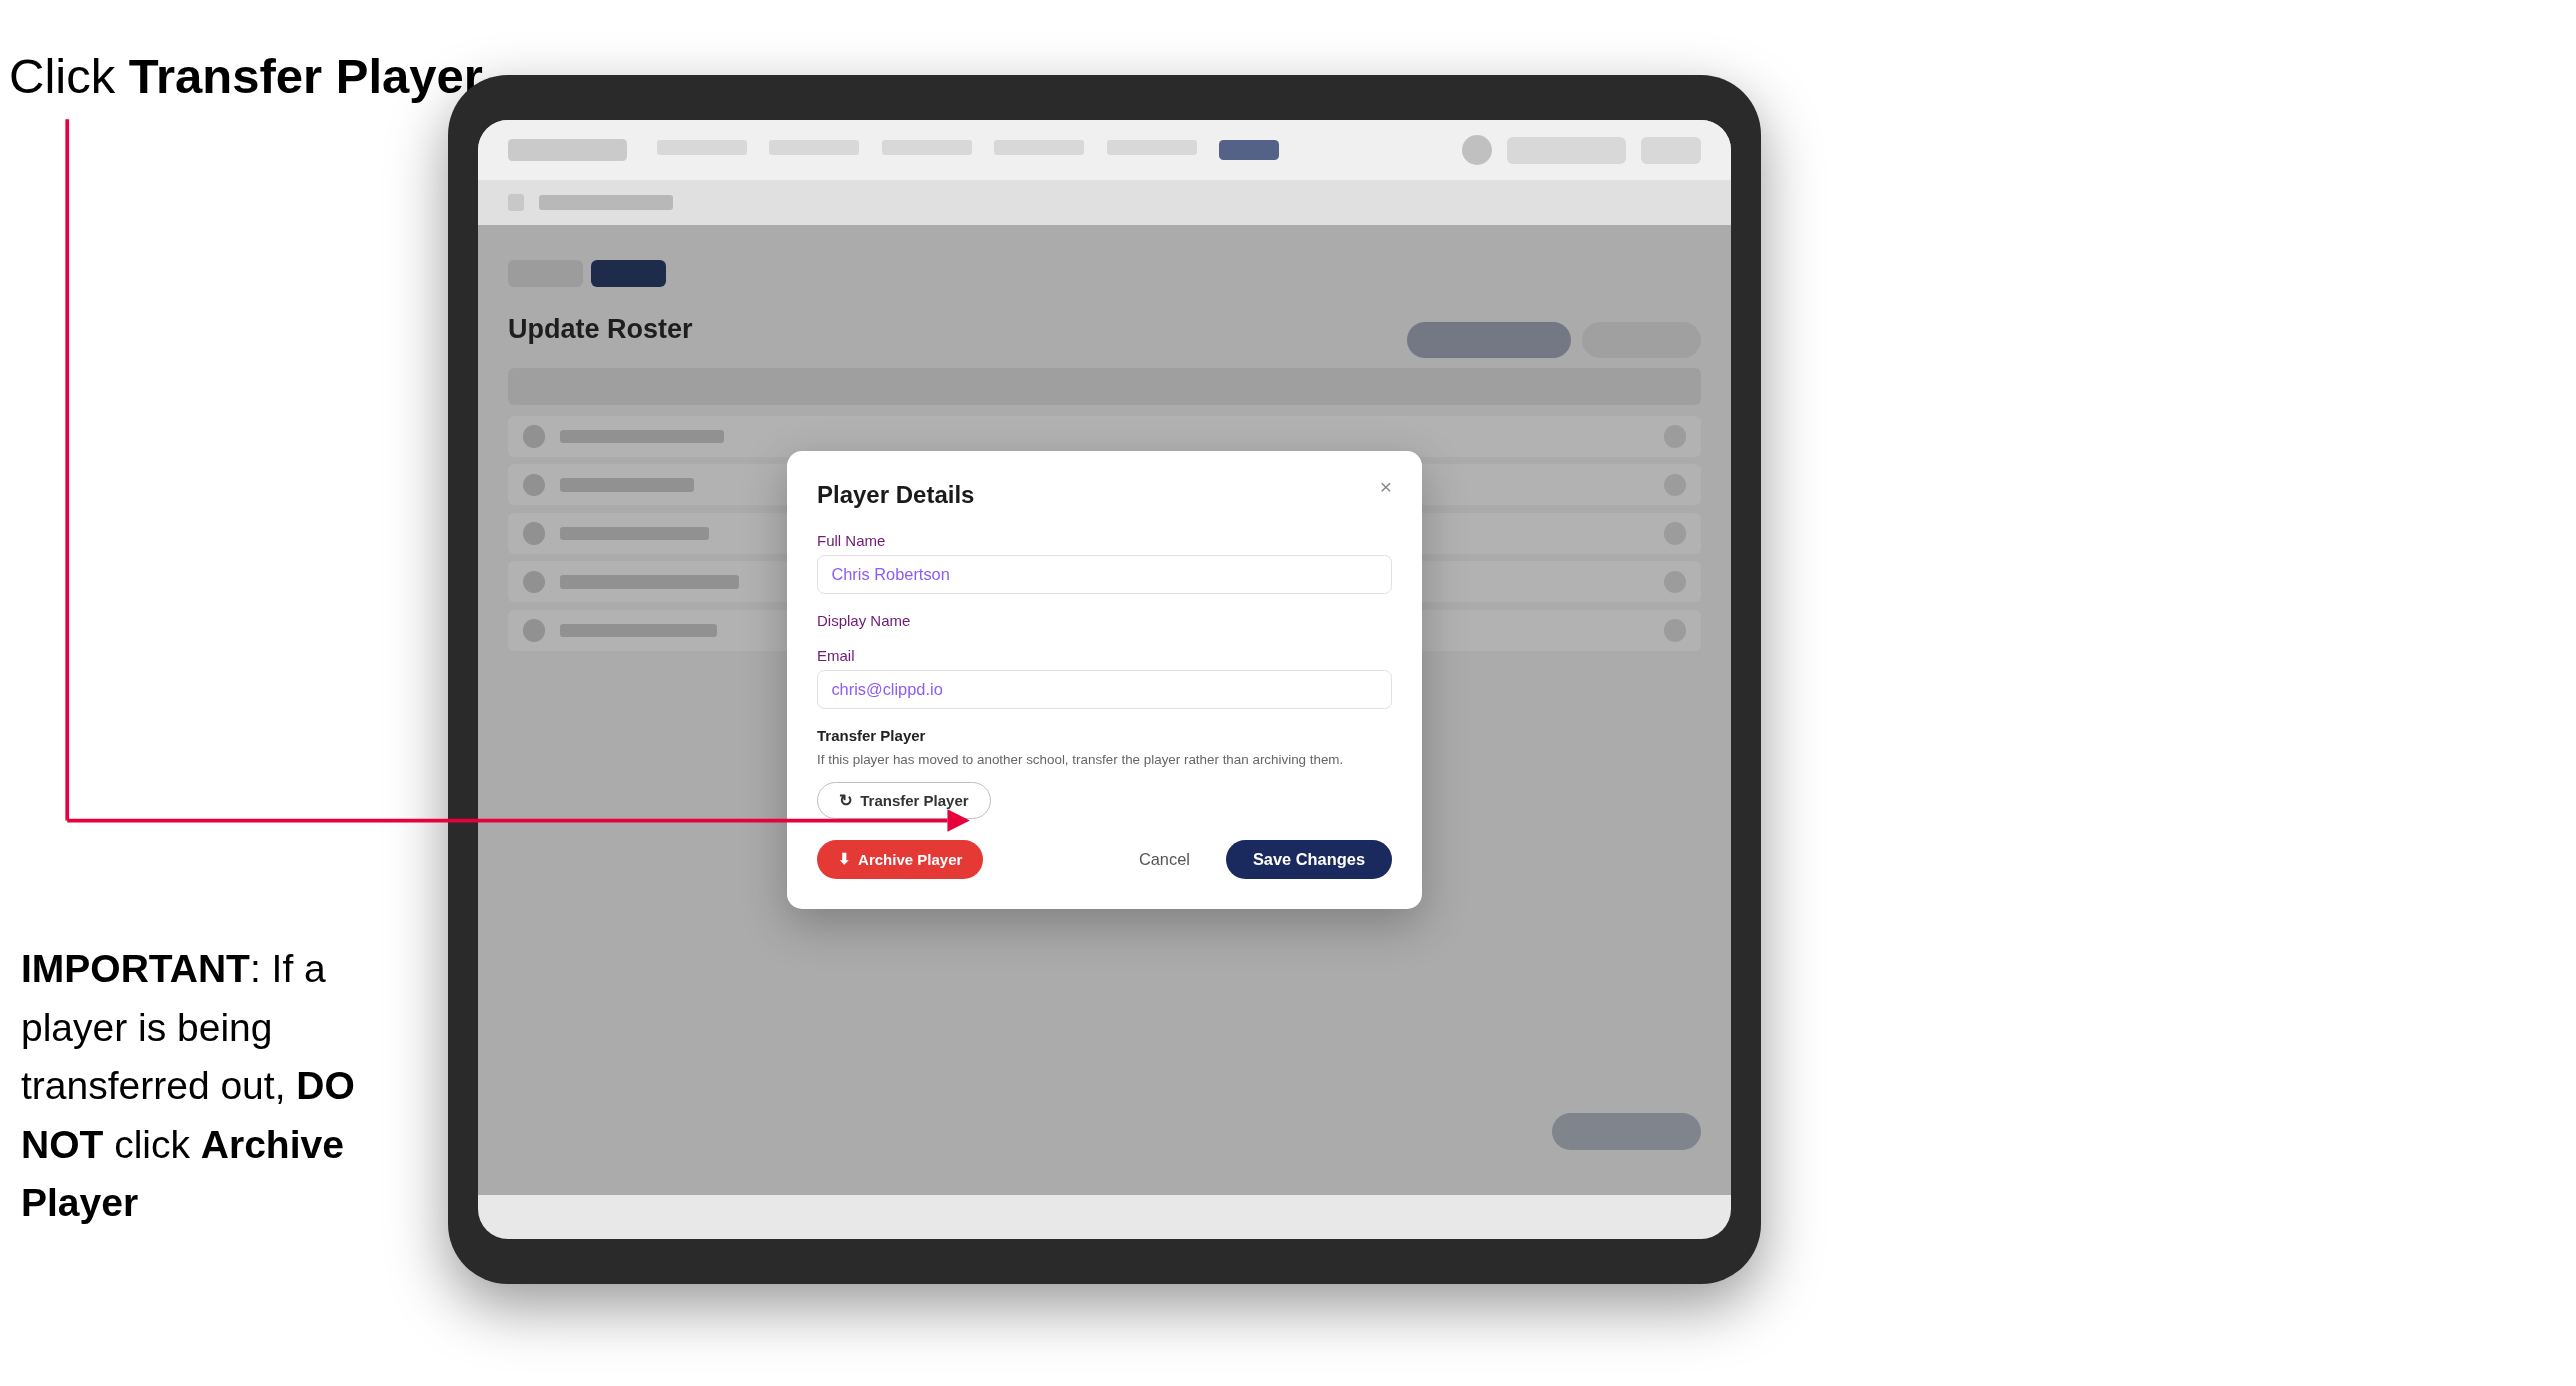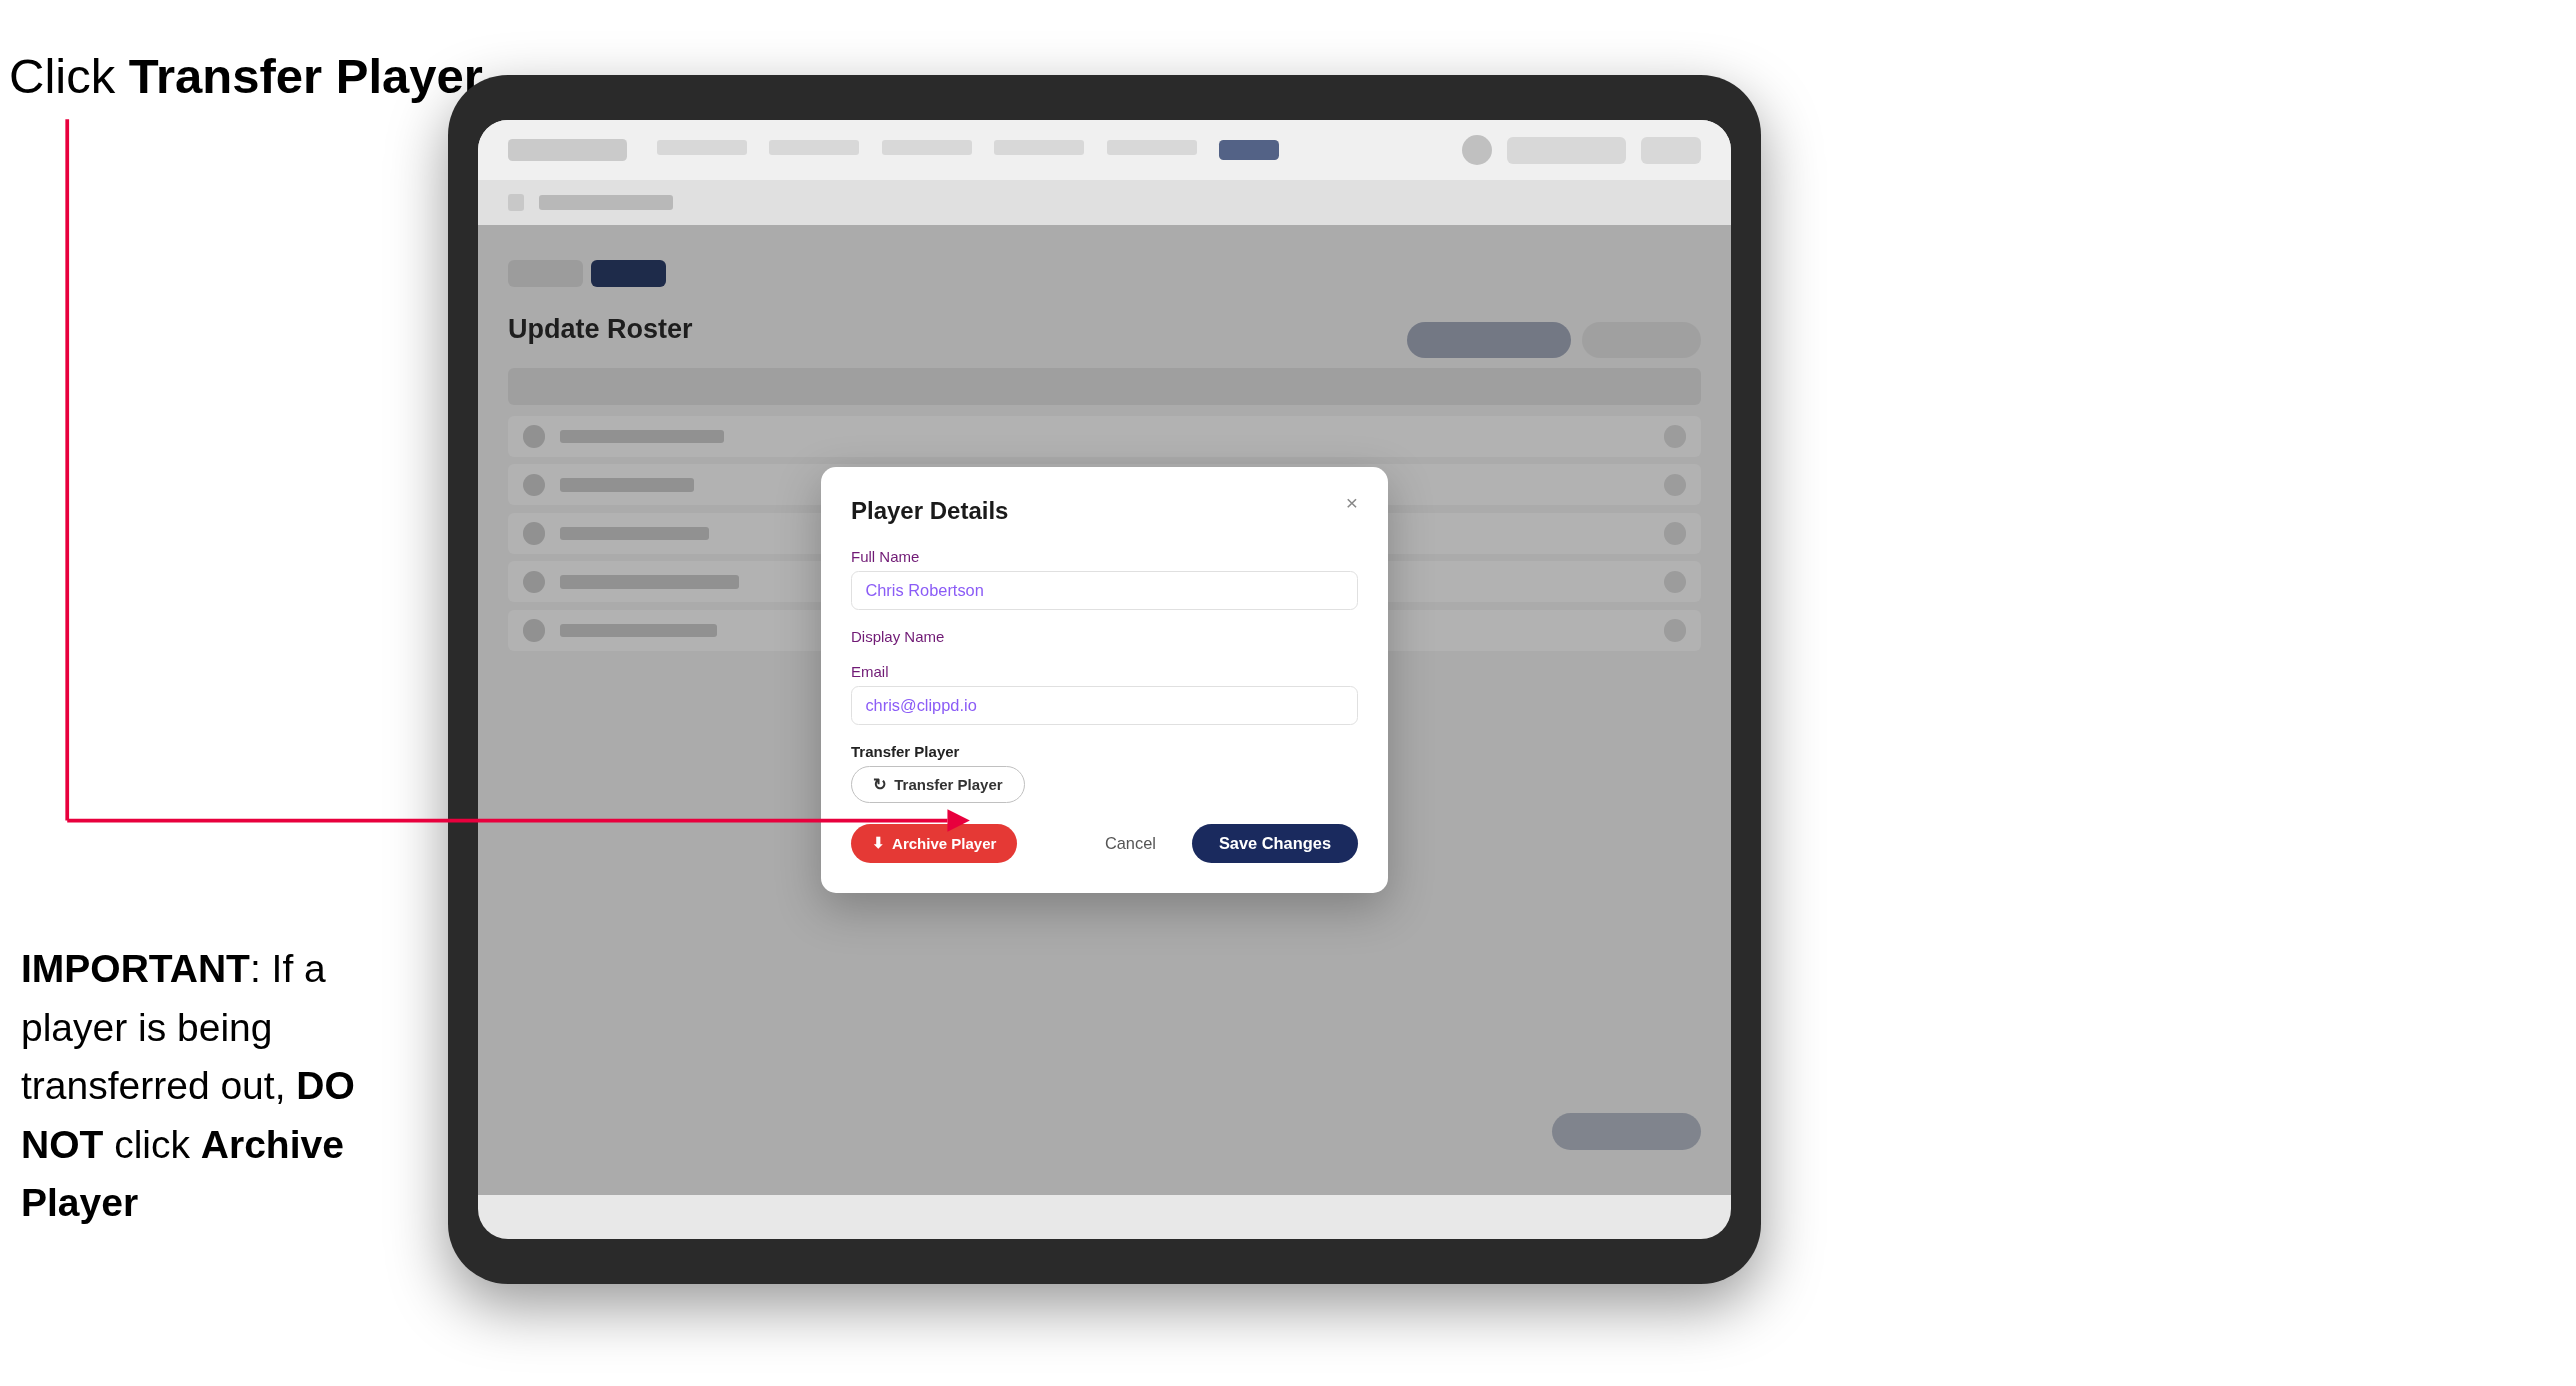--- a/index.html
+++ b/index.html
@@ -266,21 +266,21 @@
       height: 100%;
       background: rgba(0,0,0,0.3);
       display: flex;
       align-items: center;
       justify-content: center;
       z-index: 10;
     }
 
     
     .modal {
-      width: 567px;
+      width: 635px;
       background: #ffffff;
       border-radius: 15px;
       box-shadow: 0 15px 45px rgba(0,0,0,0.25);
       padding: 30px;
       position: relative;
       margin-top: -60px;
     }
 
     .modal-title {
       font-size: 24px;
@@ -594,20 +594,21 @@
           </div>
 
           <div class="form-field">
             <label class="form-label">Email</label>
             <input class="form-input" type="email" value="chris@clippd.io" style="">
           </div>
 
 
           <div class="transfer-section">
             <div class="transfer-label">Transfer Player</div>
+            <div class="transfer-desc">If this player has moved to another school, transfer the player rather than archiving them.</div>
             <button class="transfer-btn">
               <span class="transfer-btn-icon">↻</span>
               <span>Transfer Player</span>
             </button>
           </div>
 
           <div class="modal-footer">
             <button class="archive-btn">
               <span>⬇</span>
               <span>Archive Player</span>

